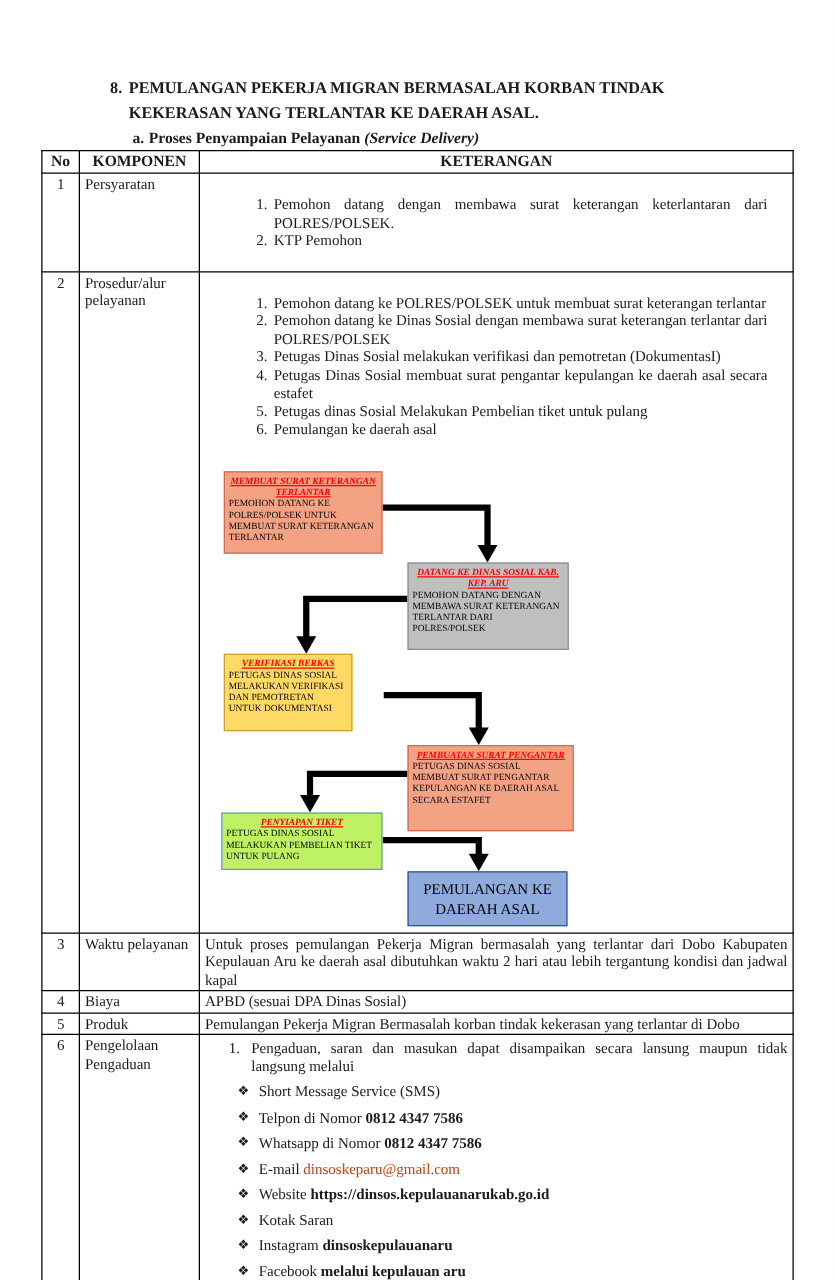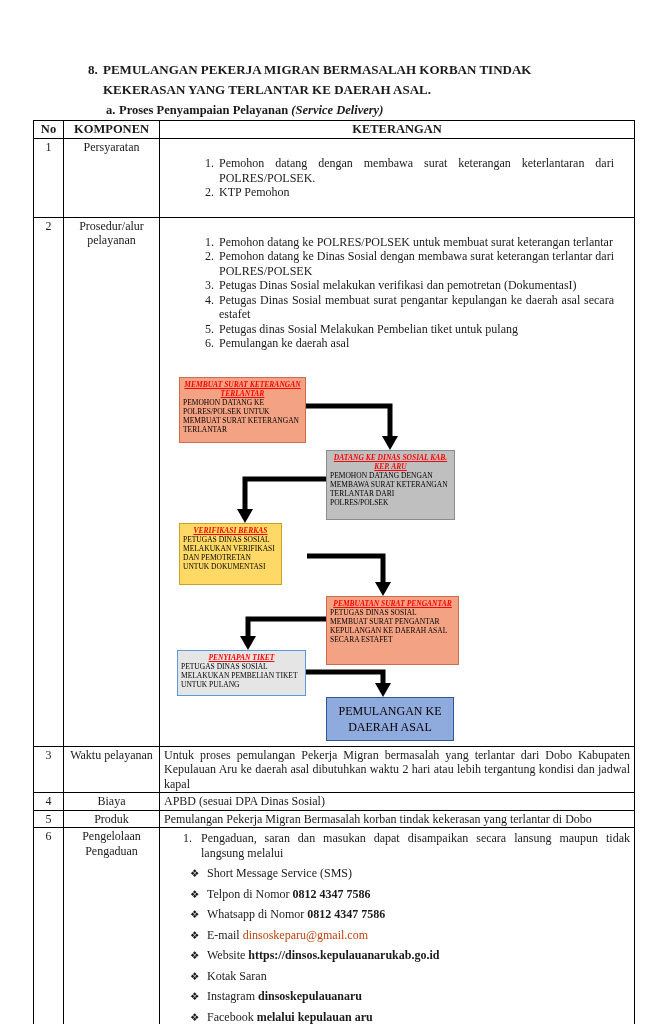--- a/index.html
+++ b/index.html
@@ -18,21 +18,21 @@
   .t-text { width:452px; }
   .sub-row { display:flex; font-weight:bold; font-size:12.5px; margin-top:3px; margin-left:18px; }
   .s-num { width:13px; flex:0 0 13px; }
 
   
   table.std { position:absolute; top:120px; left:33px; width:601px;
     border-collapse:collapse; font-size:12px; line-height:14.5px; table-layout:fixed; }
   table.std th, table.std td { border:1px solid #000; vertical-align:top; padding:1px 4px; }
   th { font-size:12.5px; line-height:15px; text-align:center; padding:1px 2px; }
   td.no-cell { text-align:center; }
-  .kx { word-wrap:break-word;text-align:center; }
+  .kx { word-wrap:break-word; }
 
   ol.numlist { margin:16px; padding-left:37px; }
   ol.numlist li { text-align:justify; padding-left:2px; }
   .just { text-align:justify; }
 
   
   .r6-intro { display:flex; margin-left:19px; margin-top:2px; }
   .r6-num { flex:0 0 18px; }
   .r6-text { flex:1; text-align:justify; line-height:15px; }
   ul.bullets { list-style:none; margin:5px 0 2px 0; padding-left:26px; }
@@ -46,21 +46,21 @@
   .fbox { position:absolute; border:1px solid; padding:2px 3px;
     font-size:7.5px; line-height:9px; }
   .ftitle { color:#FF0000; font-weight:bold; font-style:italic;
     text-decoration:underline; text-align:center; }
   .fbody { color:#000; }
   .fb1 { left:15px;  top:10px;  width:127px; height:66px; background:#F4A284; border-color:#D26B4E; }
   .fb2 { left:162px; top:83px;  width:129px; height:70px; background:#BFBFBF; border-color:#8C8C8C; }
   .fb2 .fbody { text-align:left; }
   .fb3 { left:15px;  top:156px; width:103px; height:62px; background:#FFD966; border-color:#C9A227; }
   .fb4 { left:162px; top:229px; width:133px; height:69px; background:#F4A284; border-color:#D26B4E; }
-  .fb5 { left:13px;  top:283px; width:129px; height:46px; background:#e5e5e5; border-color:#5B9BD5; }
+  .fb5 { left:13px;  top:283px; width:129px; height:46px; background:#bef264; border-color:#5B9BD5; }
   .fb6 { left:162px; top:330px; width:128px; height:44px; background:#8FAADC; border-color:#2F5597;
     display:flex; align-items:center; justify-content:center; text-align:center;
     font-size:12px; line-height:16px; color:#000; border-width:1px; }
   svg.arrows { position:absolute; left:0; top:0; width:475px; height:378px; pointer-events:none; }
   svg.arrows path { stroke:#000; stroke-width:5; fill:none; }
   svg.arrows polygon { fill:#000; }
 </style>
 </head>
 <body>
 

